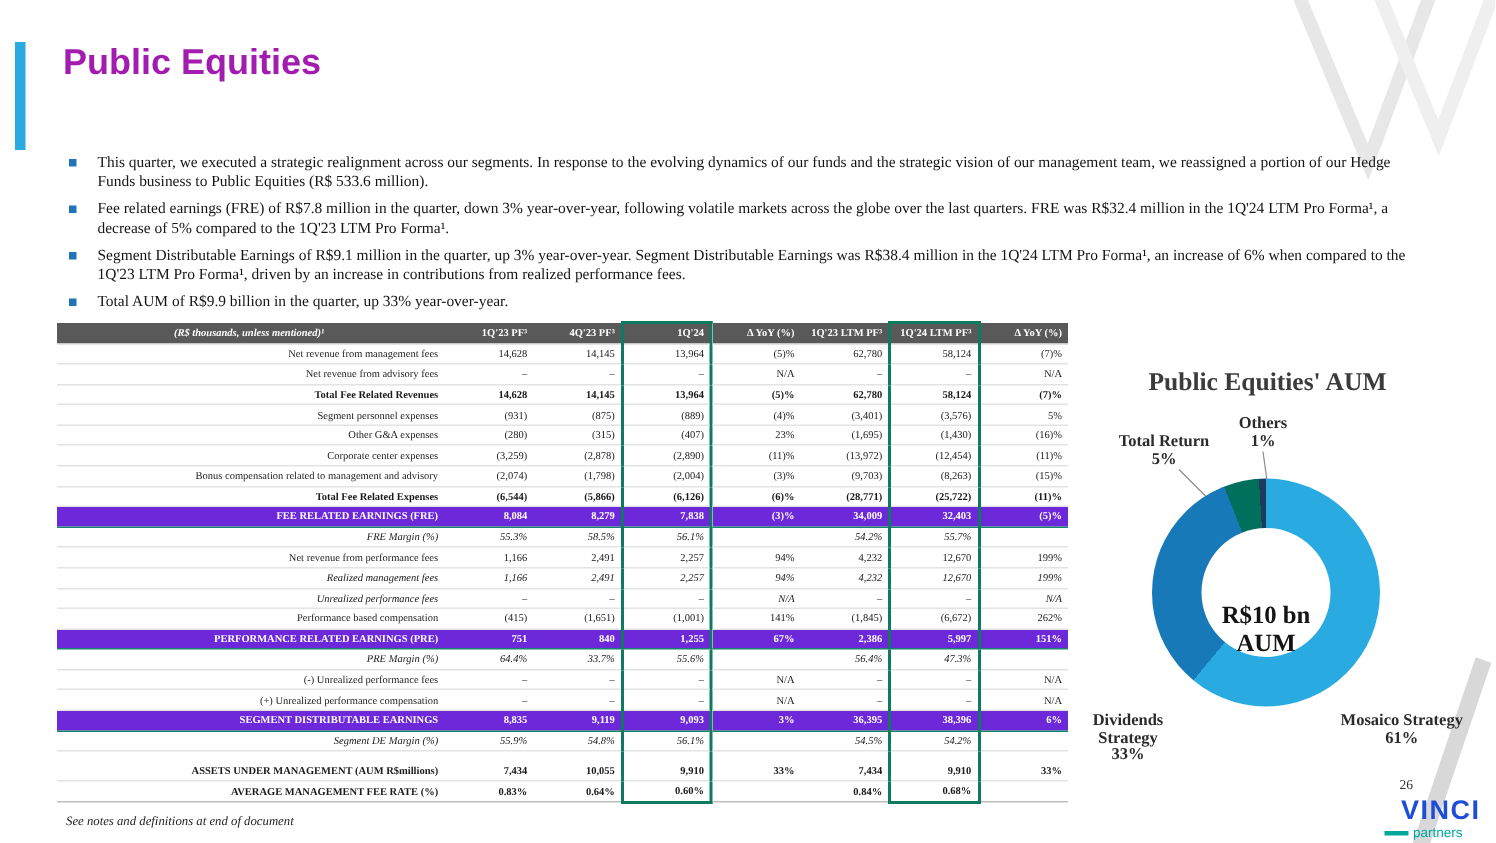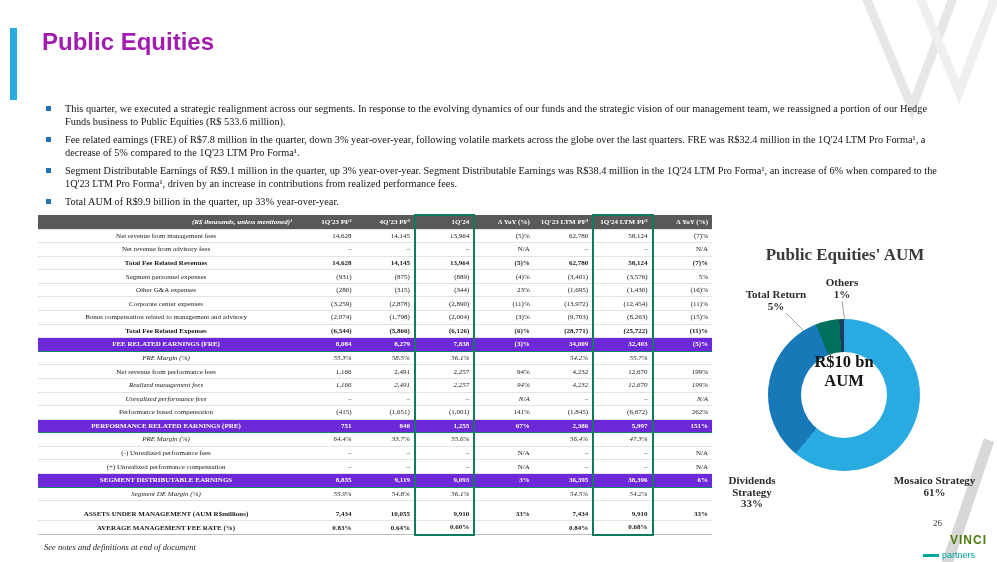--- a/index.html
+++ b/index.html
@@ -19,55 +19,55 @@
   
   .bullet-list { position:absolute; left:46px; top:102px; width:900px; z-index:2; }
   .bullet { display:flex; margin-bottom:5px; }
   .bullet .marker { flex:none; width:5px; height:5px; background:#2173B9; margin:4px 14px 0 0; }
   .bullet .text { font-size:10.3px; line-height:13px; color:#141414; }
 
   
   .fin-table { position:absolute; left:38px; top:214px; width:674px; border-collapse:collapse; table-layout:fixed; z-index:2; }
   .fin-table th, .fin-table td { font-size:7px; line-height:8.2px; padding:2.2px 4px 2.2px 2px; border-bottom:1px solid #E3E3E3; color:#1a1a1a; overflow:hidden; white-space:nowrap; }
   .fin-table thead th { background:#595959; color:#ffffff; font-weight:bold; }
-  .fin-table th:first-child { text-align:right; font-style:italic; }
-  .fin-table td:first-child { text-align:center; }
+  .fin-table th:first-child { text-align:center; font-style:italic; }
+  .fin-table td:first-child { text-align:right; }
   .fin-table th:not(:first-child), .fin-table td:not(:first-child) { text-align:right; }
   tr.row-bold td { font-weight:bold; }
   tr.row-italic td { font-style:italic; }
   tr.row-teal td { background:#6d28d9; color:#ffffff; font-weight:bold; border-bottom:1px solid #17836C; }
   tr.row-spacer td { height:7px; padding:0; border-bottom:none; }
   
   .fin-table th:nth-child(4), .fin-table td:nth-child(4),
   .fin-table th:nth-child(7), .fin-table td:nth-child(7) {
     border-left:2px solid #0E7B5F; border-right:2px solid #0E7B5F;
   }
   .fin-table thead th:nth-child(4), .fin-table thead th:nth-child(7) { border-top:2px solid #0E7B5F; }
   .fin-table tbody tr:last-child td { border-bottom:1px solid #BDBDBD; }
   .fin-table tbody tr:last-child td:nth-child(4),
   .fin-table tbody tr:last-child td:nth-child(7) { border-bottom:2px solid #0E7B5F; }
 
   
   .chart-panel { position:absolute; left:712px; top:243px; width:285px; height:300px; z-index:2; }
   .chart-title { position:absolute; left:8px; top:2px; width:250px; text-align:center; font-size:17px; font-weight:bold; color:#3B3B3B; }
   .donut { position:absolute; left:56px; top:76px; width:152px; height:152px; border-radius:50%; }
-  .donut-hole { position:absolute; inset:33px; background:#ffffff; border-radius:50%; display:flex; flex-direction:column; align-items:center; justify-content:flex-start; }
+  .donut-hole { position:absolute; inset:33px; background:#ffffff; border-radius:50%; display:flex; flex-direction:column; align-items:center; justify-content:flex-end; }
   .donut-center-line { font-size:16.5px; line-height:19px; font-weight:bold; color:#141414; text-align:center; }
   .chart-label { position:absolute; white-space:pre-line; text-align:center; font-size:11px; line-height:11.5px; color:#2b2b2b;font-weight:bold; }
   .chart-label-0 { left:175px; top:232px; width:95px; }
   .chart-label-1 { left:0px;   top:232px; width:80px;text-align:center; }
   .chart-label-2 { left:28px;  top:46px;  width:72px; }
   .chart-label-3 { left:100px; top:34px;  width:60px; }
   .leader-lines { position:absolute; left:0; top:0; }
 
   
   .footnote { position:absolute; left:44px; top:542px; font-size:8.5px; font-style:italic; color:#222; z-index:2; }
   .page-number { position:absolute; right:55px; top:518px; font-size:9px; color:#333; z-index:2; }
   .logo { position:absolute; right:10px; top:531px; width:64px; text-align:right; z-index:2; }
-  .logo-name { font-family:"Liberation Sans", sans-serif; font-size:12px; line-height:18px; font-weight:bold; letter-spacing:1px; color:#4d7c0f; }
+  .logo-name { font-family:"Liberation Sans", sans-serif; font-size:18px; line-height:18px; font-weight:bold; letter-spacing:1px; color:#1d4ed8; }
   .logo-sub-row { display:flex; align-items:center; justify-content:flex-start; margin-top:1px; }
   .logo-bar { width:16px; height:3px; background:#00A79D; margin-right:3px; }
   .logo-sub { font-family:"Liberation Sans", sans-serif; font-size:9px; color:#00A79D; }
 </style>
 </head>
 <body>
 
 <div class="slide">
 
   <svg class="wm wm-top" width="140" height="120">
@@ -161,21 +161,21 @@
           <td>(889)</td>
           <td>(4)%</td>
           <td>(3,401)</td>
           <td>(3,576)</td>
           <td>5%</td>
         </tr>
         <tr class="row-normal">
           <td>Other G&amp;A expenses</td>
           <td>(280)</td>
           <td>(315)</td>
-          <td>(344)</td>
+          <td>(407)</td>
           <td>23%</td>
           <td>(1,695)</td>
           <td>(1,430)</td>
           <td>(16)%</td>
         </tr>
         <tr class="row-normal">
           <td>Corporate center expenses</td>
           <td>(3,259)</td>
           <td>(2,878)</td>
           <td>(2,890)</td>

